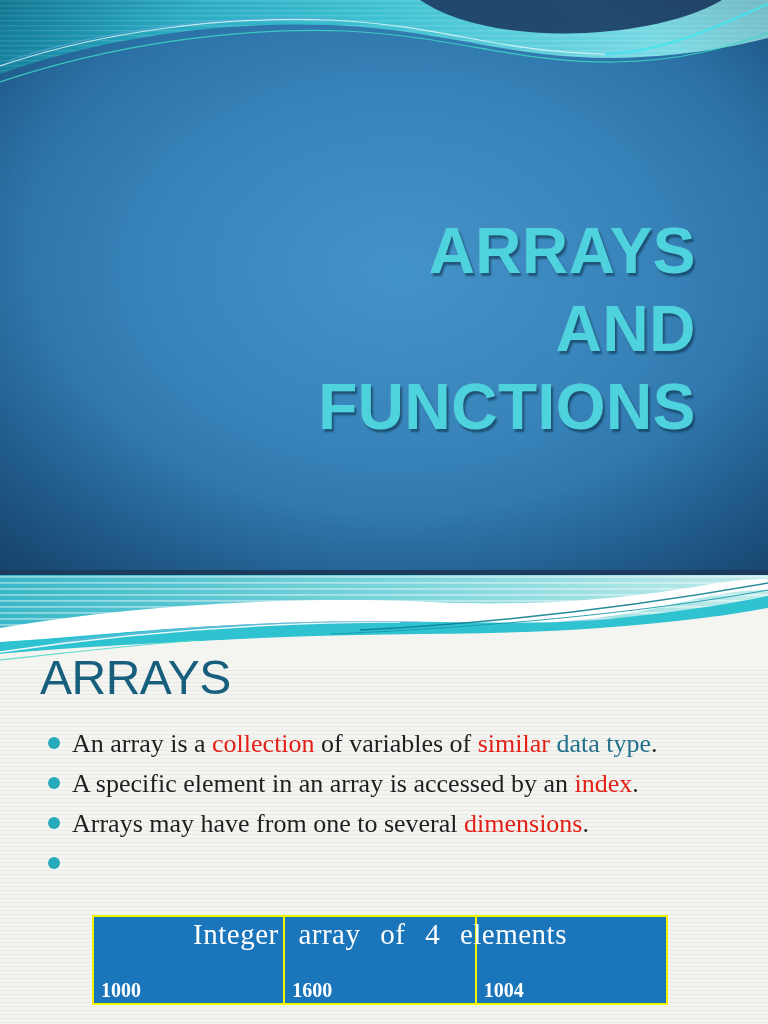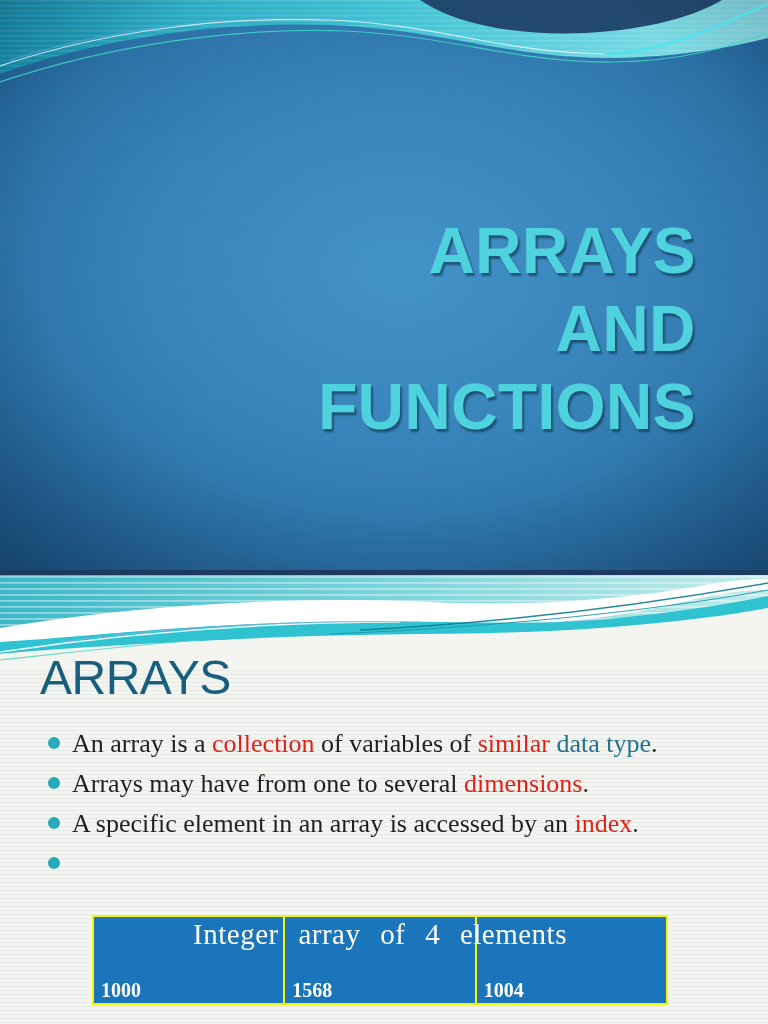--- a/index.html
+++ b/index.html
@@ -122,32 +122,32 @@
       <path d="M0,84 C60,80 140,74 260,68 C380,62 500,66 600,58 C690,51 735,44 768,38 L768,100 L0,100 Z" fill="#f4f4f1"></path>
       <path d="M0,82 C120,64 260,52 400,52" stroke="rgba(255,255,255,0.9)" stroke-width="1.5" fill="none"></path>
       <path d="M60,72 C180,56 300,50 420,52" stroke="#7fb2d9" stroke-width="1" fill="none" opacity="0.8"></path>
       <path d="M0,90 C60,84 120,76 200,70" stroke="#3ed8c2" stroke-width="1.2" fill="none" opacity="0.8"></path>
     </svg>
 
     <h2 class="slide-heading">ARRAYS</h2>
 
     <ul class="bullet-list" id="bullet-list">
         <li><span class="dot"></span><span><span class="run-text">An array is a </span><span class="run-red">collection</span><span class="run-text"> of variables of </span><span class="run-red">similar</span><span class="run-text"> </span><span class="run-teal">data type</span><span class="run-text">.</span></span></li>
+        <li><span class="dot"></span><span><span class="run-text">A specific element in an array is accessed by an </span><span class="run-red">index</span><span class="run-text">.</span></span></li>
         <li><span class="dot"></span><span><span class="run-text">Arrays may have from one to several </span><span class="run-red">dimensions</span><span class="run-text">.</span></span></li>
-        <li><span class="dot"></span><span><span class="run-text">A specific element in an array is accessed by an </span><span class="run-red">index</span><span class="run-text">.</span></span></li>
         <li><span class="dot"></span><span></span></li>
       </ul>
 
     <div class="memtable">
       <div class="cells" id="cells">
           <div class="cell">
             <span class="addr">1000</span>
           </div>
           <div class="cell">
-            <span class="addr">1568</span>
+            <span class="addr">1600</span>
           </div>
           <div class="cell">
             <span class="addr">1004</span>
           </div>
         </div>
       <div class="caption">Integer array of 4 elements</div>
     </div>
   </section>
 </div>
 

